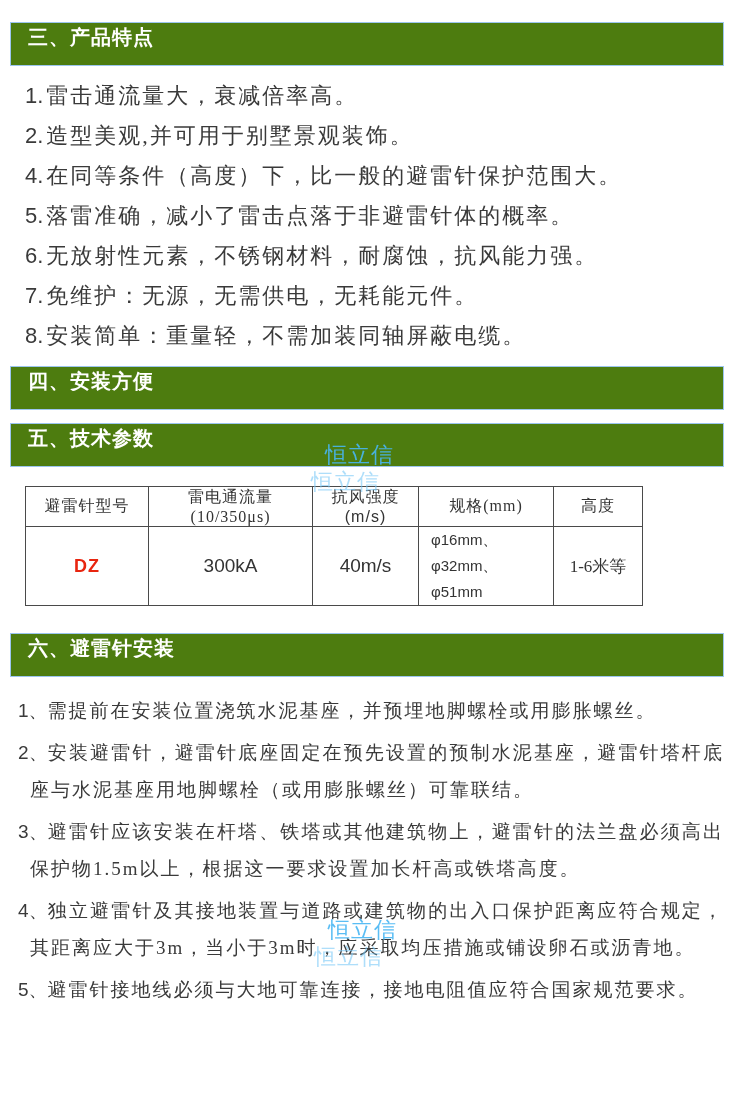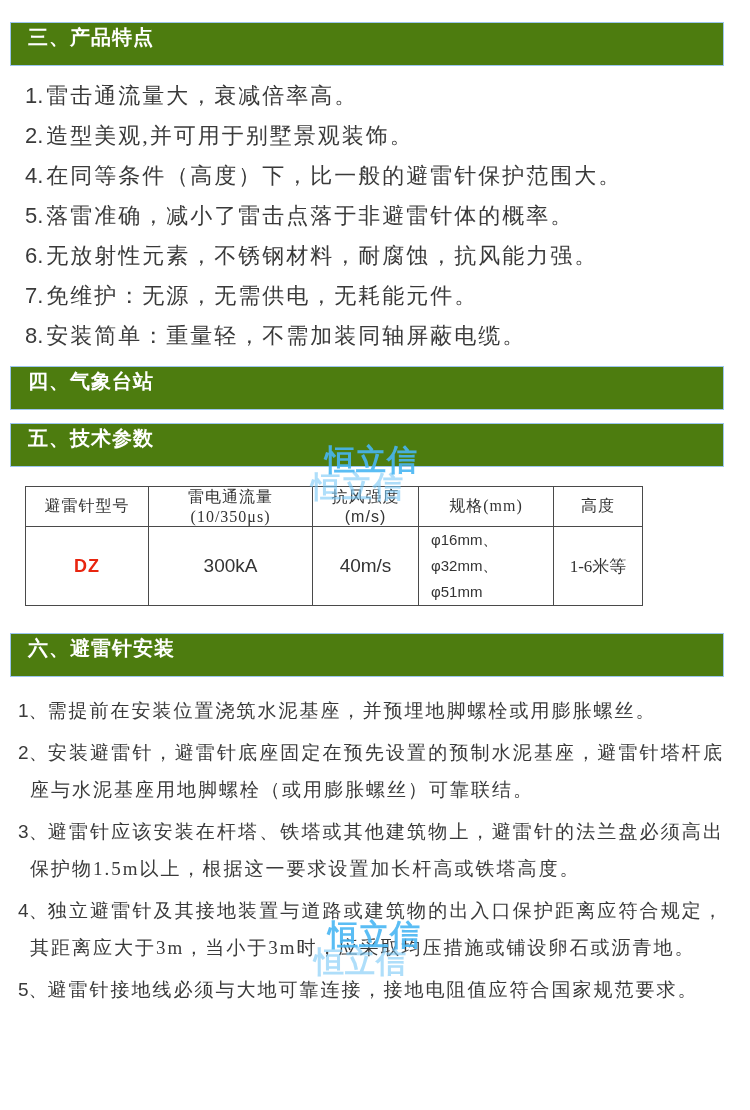--- a/index.html
+++ b/index.html
@@ -114,22 +114,22 @@
   }
   .install-item .num {
     font-family:"Liberation Sans", sans-serif;
     letter-spacing:0;
   }
 
   
   .watermark {
     position:absolute;
     font-family:"Liberation Sans", sans-serif;
-    font-weight:bold;
-    font-size:30px;
+    font-weight:normal;
+    font-size:22px;
     letter-spacing:1px;
     color:rgba(72,182,243,0.9);
     text-shadow:-14px 27px 0 rgba(120,200,247,0.6);
     pointer-events:none;
     white-space:nowrap;
   }
   #watermark-1 { left:325px; top:418px; }
   #watermark-2 { left:328px; top:893px; }
 </style>
 </head>
@@ -144,21 +144,21 @@
     <div class="feature-item"><span class="num">1.</span><span>雷击通流量大，衰减倍率高。</span></div>
     <div class="feature-item"><span class="num">2.</span><span>造型美观,并可用于别墅景观装饰。</span></div>
     <div class="feature-item"><span class="num">4.</span><span>在同等条件（高度）下，比一般的避雷针保护范围大。</span></div>
     <div class="feature-item"><span class="num">5.</span><span>落雷准确，减小了雷击点落于非避雷针体的概率。</span></div>
     <div class="feature-item"><span class="num">6.</span><span>无放射性元素，不锈钢材料，耐腐蚀，抗风能力强。</span></div>
     <div class="feature-item"><span class="num">7.</span><span>免维护：无源，无需供电，无耗能元件。</span></div>
     <div class="feature-item"><span class="num">8.</span><span>安装简单：重量轻，不需加装同轴屏蔽电缆。</span></div>
   </div>
 
   <div class="bar" id="bar-scope">
-    <span>四、气象台站</span>
+    <span>四、安装方便</span>
   </div>
 
   <div class="bar" id="bar-params">
     <span>五、技术参数</span>
   </div>
   <table class="params-table">
     <tbody>
         <tr>
       <th class="col-model">避雷针型号</th>
       <th class="col-surge">雷电通流量(10/350μs)</th>

